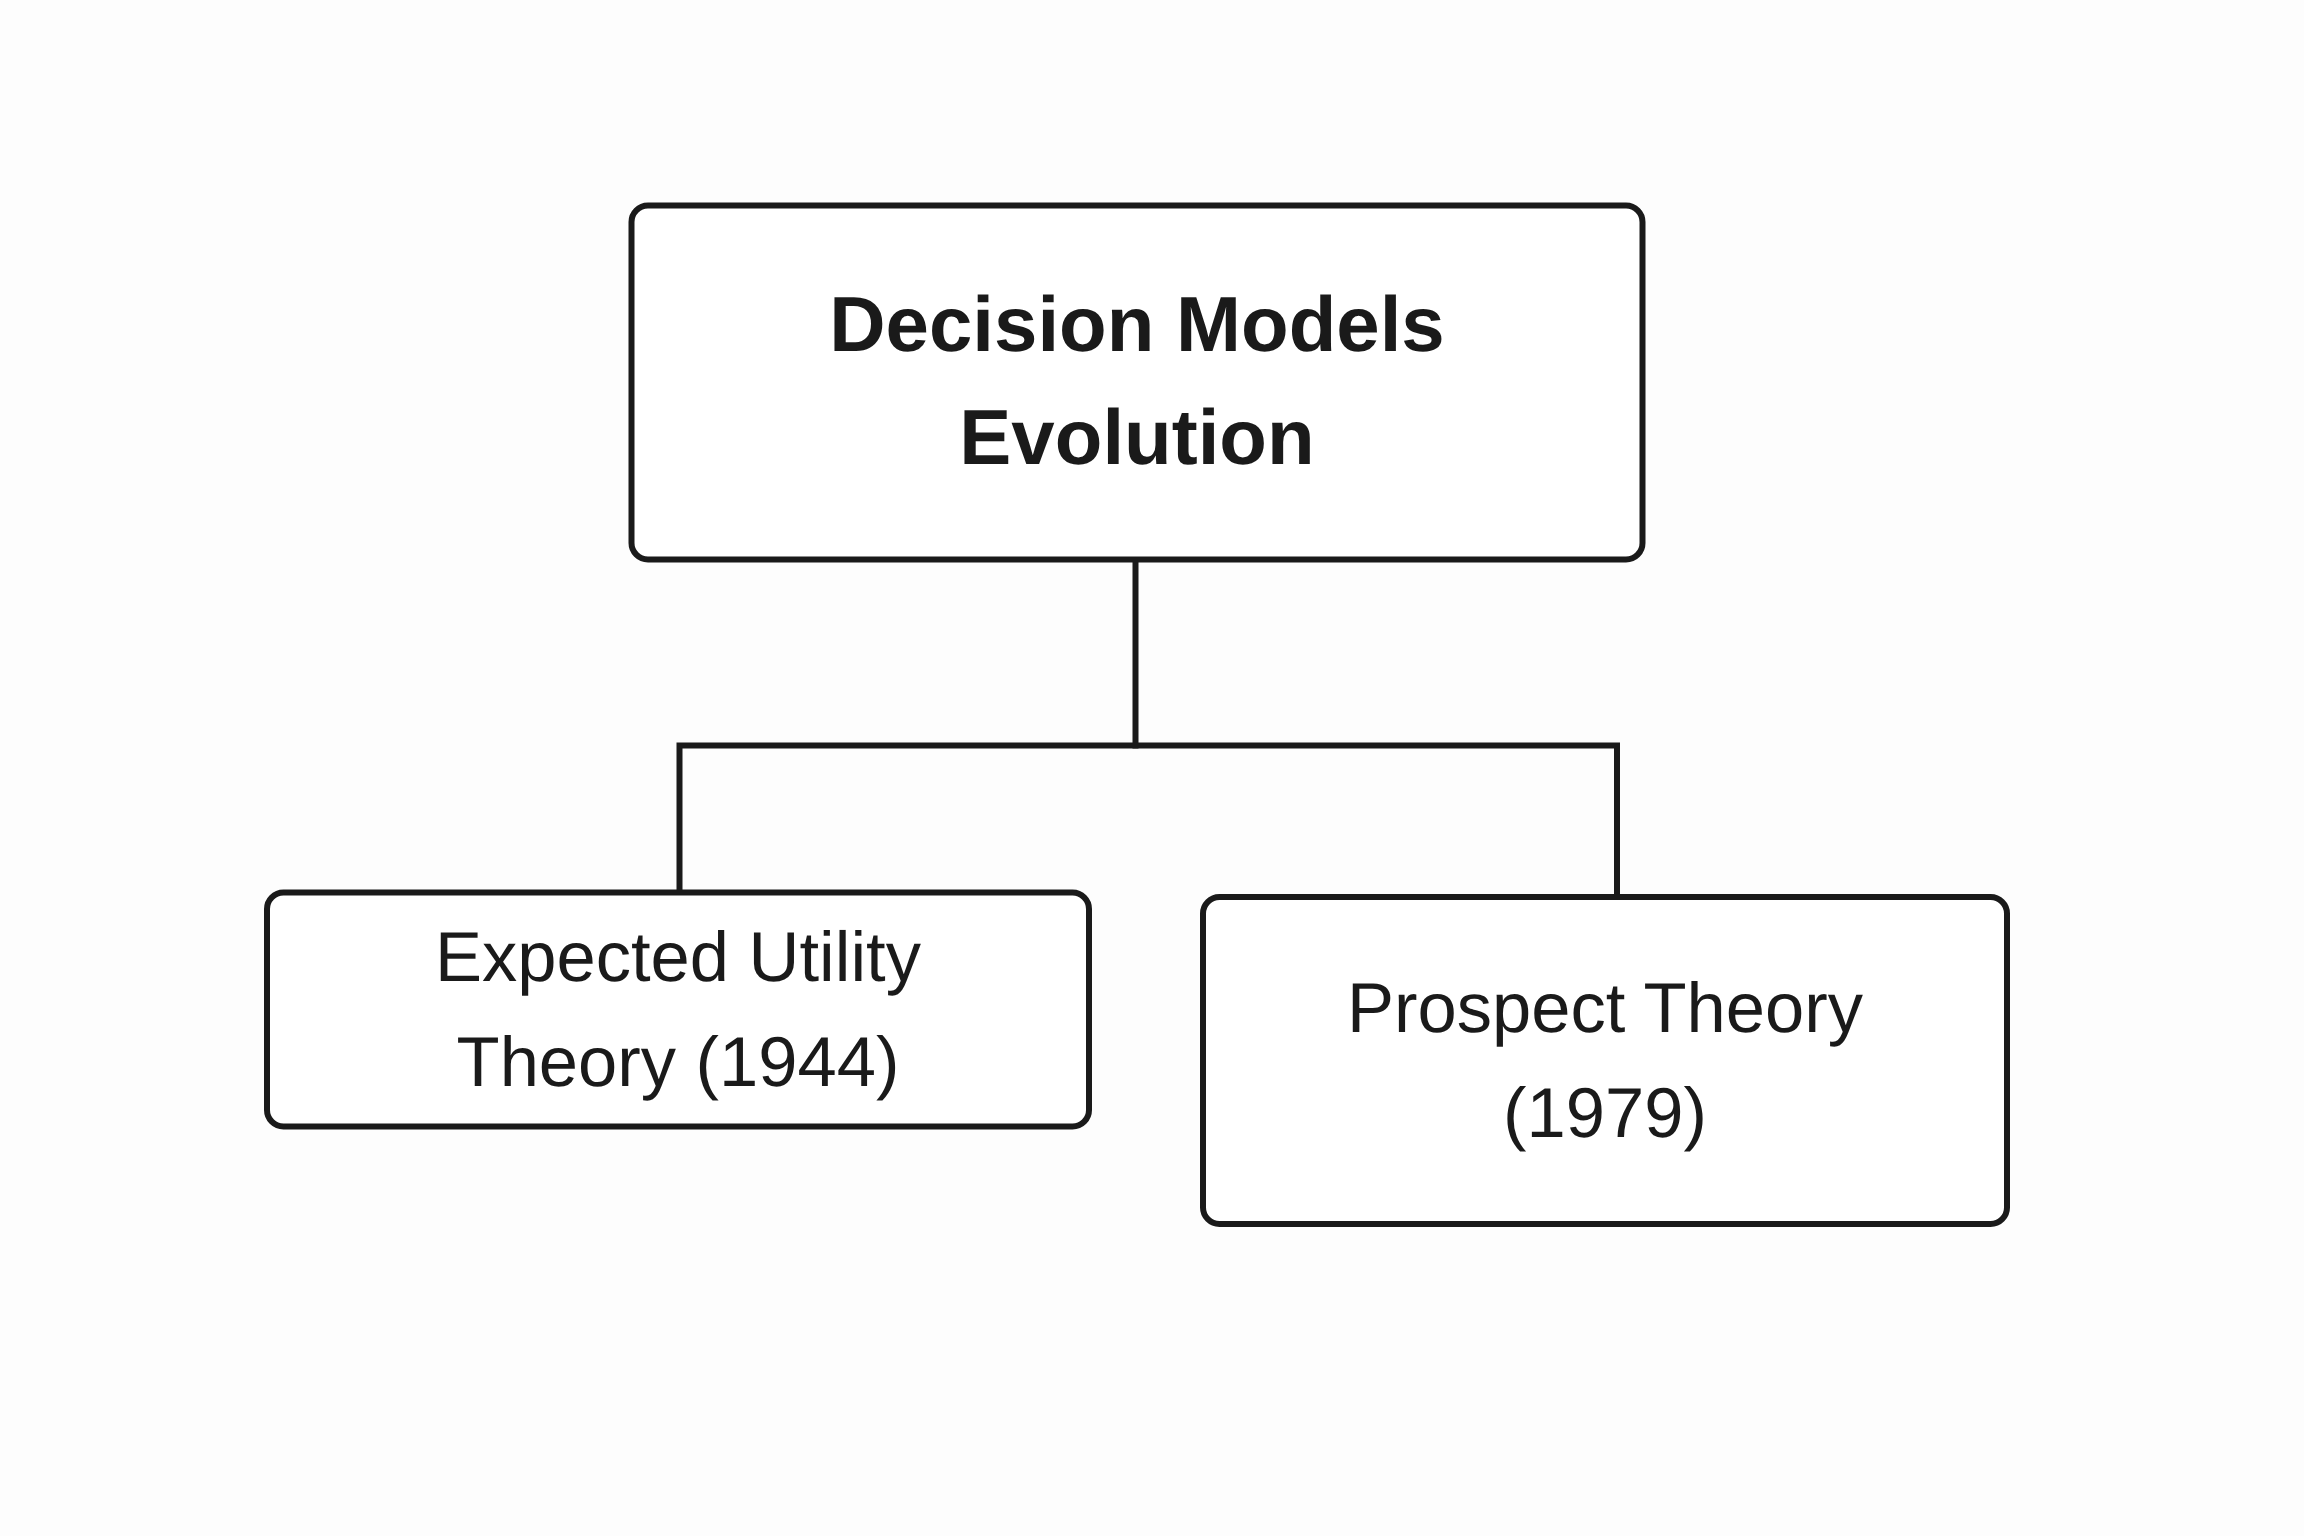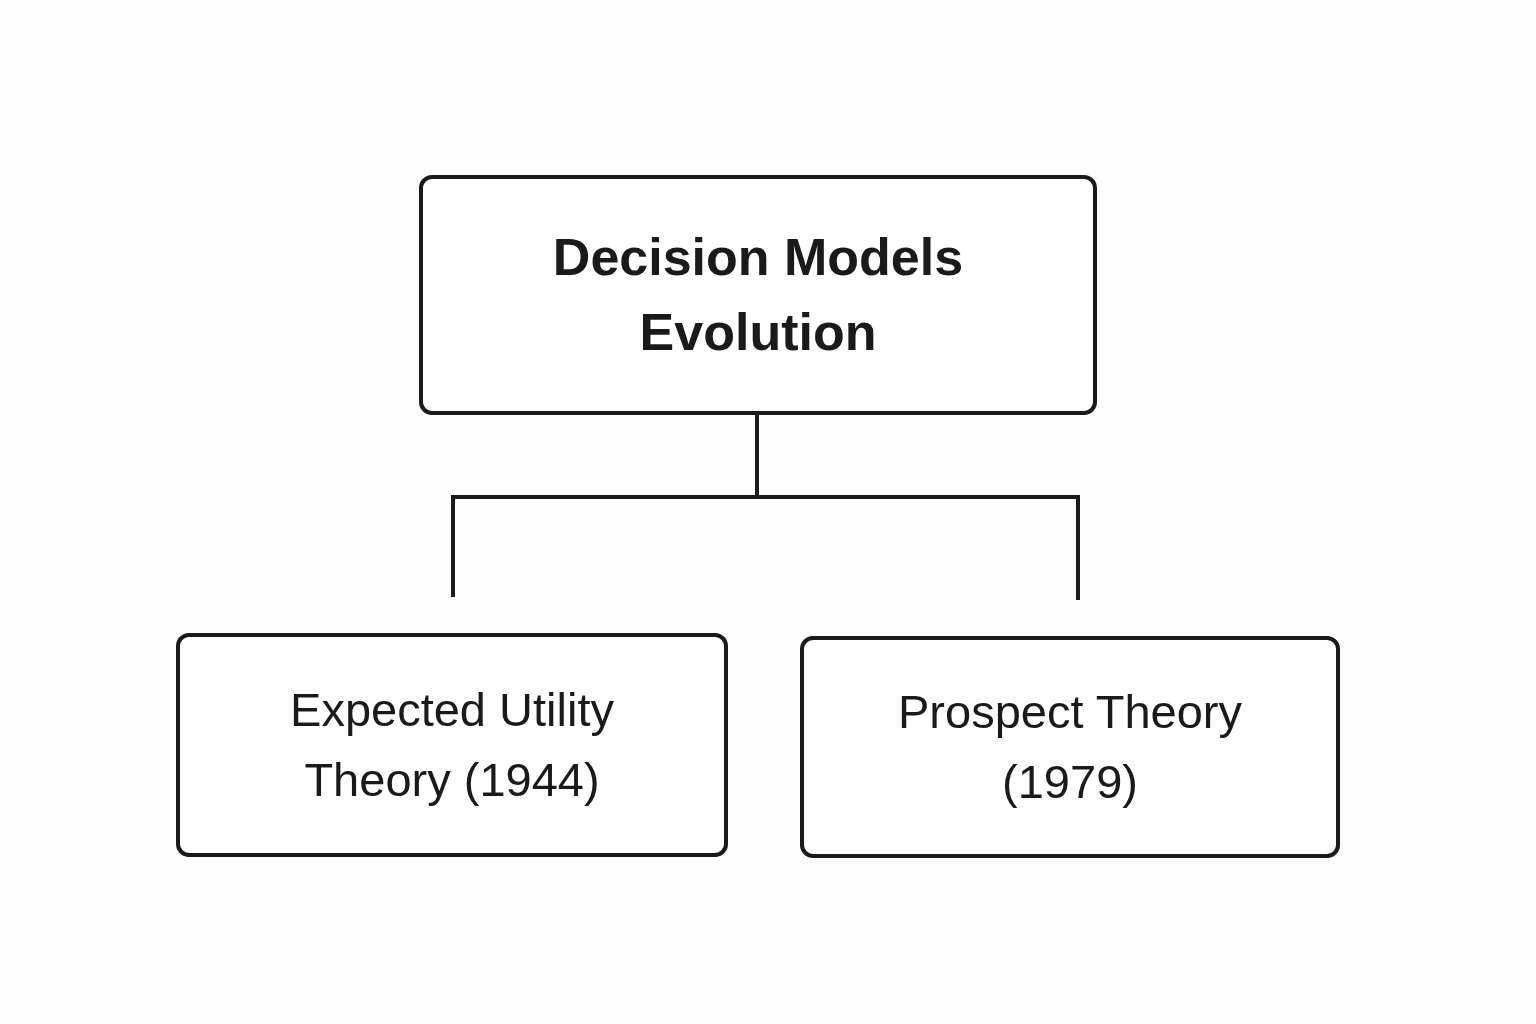--- a/index.html
+++ b/index.html
@@ -36,42 +36,41 @@
   .node {
     position: absolute;
     display: flex;
     align-items: center;
     justify-content: center;
     text-align: center;
     background: var(--box-fill);
     border: 4px solid var(--line);
     border-radius: 13px;
     color: var(--text);
-    margin-top: 40px;
   }
   .node-root {
     left: 419px;
     top: 135px;
     width: 678px;
     height: 240px;
     font-size: 52px;
     font-weight: 700;
     line-height: 1.45;
   }
   .node-root .label { max-width: 560px; }
   .node-child {
     font-size: 47px;
     font-weight: 500;
     line-height: 1.5;
   }
   .node-child-0 {
     left: 176px;
     top: 593px;
     width: 552px;
-    height: 224px;
+    height: 160px;
   }
   .node-child-0 .label { max-width: 440px; }
   .node-child-1 {
     left: 800px;
     top: 596px;
     width: 540px;
     height: 222px;
     align-items: center;
   }
   .node-child-1 .label { max-width: 450px; }

